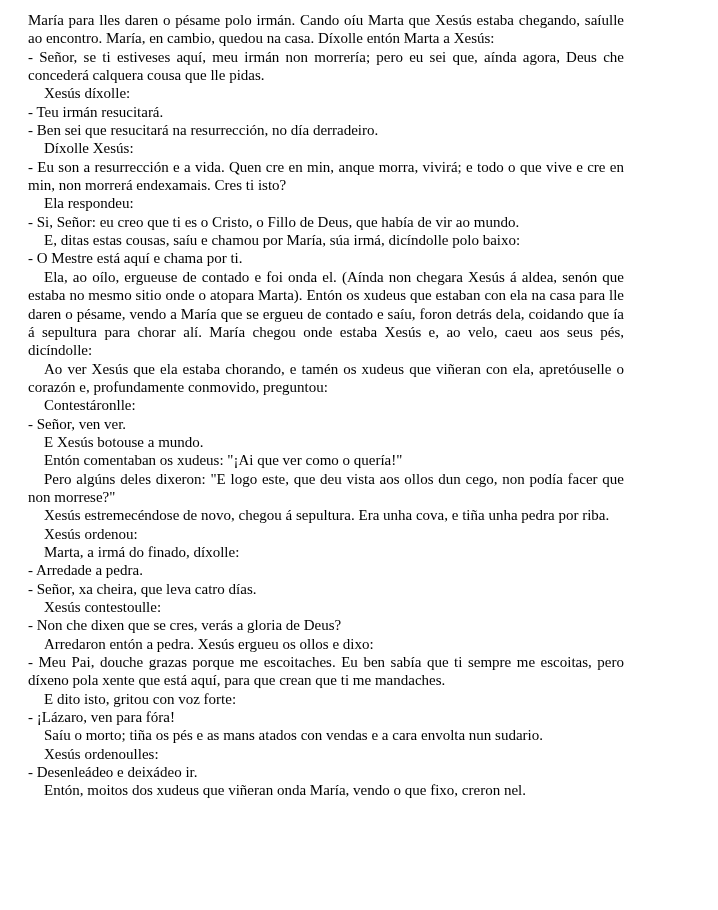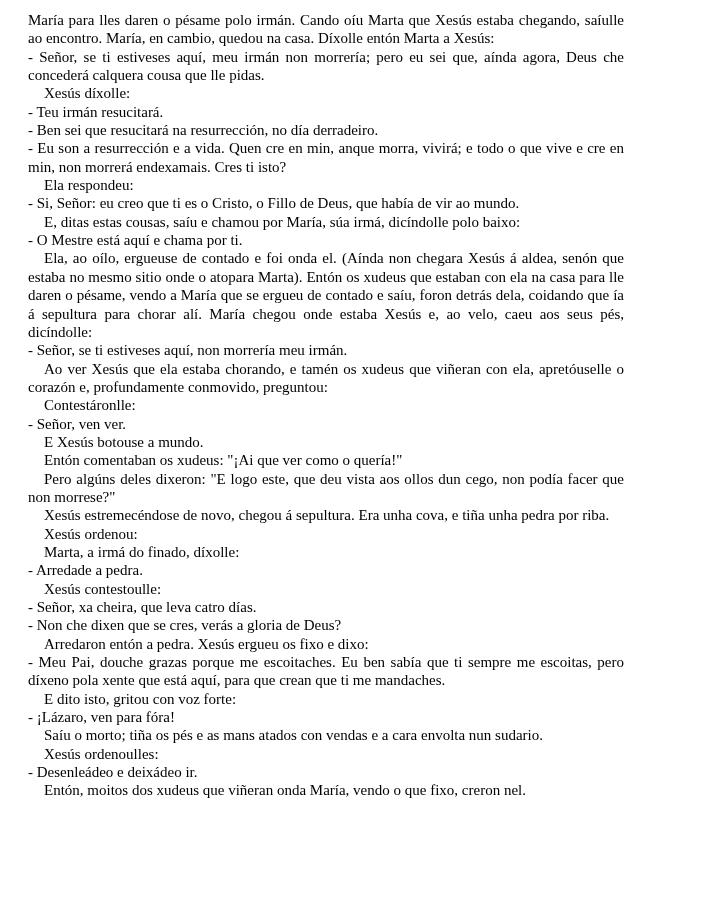--- a/index.html
+++ b/index.html
@@ -34,41 +34,41 @@
 </head>
 <body style="background: rgb(255, 255, 255);">
 
 <div class="page" style="color: rgb(0, 0, 0);">
   <div>
       <p class="para">María para lles daren o pésame polo irmán. Cando oíu Marta que Xesús estaba chegando, saíulle ao encontro. María, en cambio, quedou na casa. Díxolle entón Marta a Xesús:</p>
       <p class="para">- Señor, se ti estiveses aquí, meu irmán non morrería; pero eu sei que, aínda agora, Deus che concederá calquera cousa que lle pidas.</p>
       <p class="para indent">Xesús díxolle:</p>
       <p class="para">- Teu irmán resucitará.</p>
       <p class="para">- Ben sei que resucitará na resurrección, no día derradeiro.</p>
+      <p class="para indent">Díxolle Xesús:</p>
       <p class="para">- Eu son a resurrección e a vida. Quen cre en min, anque morra, vivirá; e todo o que vive e cre en min, non morrerá endexamais. Cres ti isto?</p>
       <p class="para indent">Ela respondeu:</p>
       <p class="para">- Si, Señor: eu creo que ti es o Cristo, o Fillo de Deus, que había de vir ao mundo.</p>
       <p class="para indent">E, ditas estas cousas, saíu e chamou por María, súa irmá, dicíndolle polo baixo:</p>
       <p class="para">- O Mestre está aquí e chama por ti.</p>
       <p class="para indent">Ela, ao oílo, ergueuse de contado e foi onda el. (Aínda non chegara Xesús á aldea, senón que estaba no mesmo sitio onde o atopara Marta). Entón os xudeus que estaban con ela na casa para lle daren o pésame, vendo a María que se ergueu de contado e saíu, foron detrás dela, coidando que ía á sepultura para chorar alí. María chegou onde estaba Xesús e, ao velo, caeu aos seus pés, dicíndolle:</p>
-      <p class="para">- Señor, se ti estiveses aquí, non morrería meu irmán.</p>
       <p class="para indent">Ao ver Xesús que ela estaba chorando, e tamén os xudeus que viñeran con ela, apretóuselle o corazón e, profundamente conmovido, preguntou:</p>
       <p class="para indent">Contestáronlle:</p>
       <p class="para">- Señor, ven ver.</p>
       <p class="para indent">E Xesús botouse a mundo.</p>
       <p class="para indent">Entón comentaban os xudeus: "¡Ai que ver como o quería!"</p>
       <p class="para indent">Pero algúns deles dixeron: "E logo este, que deu vista aos ollos dun cego, non podía facer que non morrese?"</p>
       <p class="para indent">Xesús estremecéndose de novo, chegou á sepultura. Era unha cova, e tiña unha pedra por riba.</p>
       <p class="para indent">Xesús ordenou:</p>
       <p class="para indent">Marta, a irmá do finado, díxolle:</p>
       <p class="para">- Arredade a pedra.</p>
+      <p class="para">- Señor, xa cheira, que leva catro días.</p>
       <p class="para indent">Xesús contestoulle:</p>
-      <p class="para">- Señor, xa cheira, que leva catro días.</p>
       <p class="para">- Non che dixen que se cres, verás a gloria de Deus?</p>
-      <p class="para indent">Arredaron entón a pedra. Xesús ergueu os fixo e dixo:</p>
+      <p class="para indent">Arredaron entón a pedra. Xesús ergueu os ollos e dixo:</p>
       <p class="para">- Meu Pai, douche grazas porque me escoitaches. Eu ben sabía que ti sempre me escoitas, pero díxeno pola xente que está aquí, para que crean que ti me mandaches.</p>
       <p class="para indent">E dito isto, gritou con voz forte:</p>
       <p class="para">- ¡Lázaro, ven para fóra!</p>
       <p class="para indent">Saíu o morto; tiña os pés e as mans atados con vendas e a cara envolta nun sudario.</p>
       <p class="para indent">Xesús ordenoulles:</p>
       <p class="para">- Desenleádeo e deixádeo ir.</p>
       <p class="para indent">Entón, moitos dos xudeus que viñeran onda María, vendo o que fixo, creron nel.</p>
     </div>
 </div>
 

